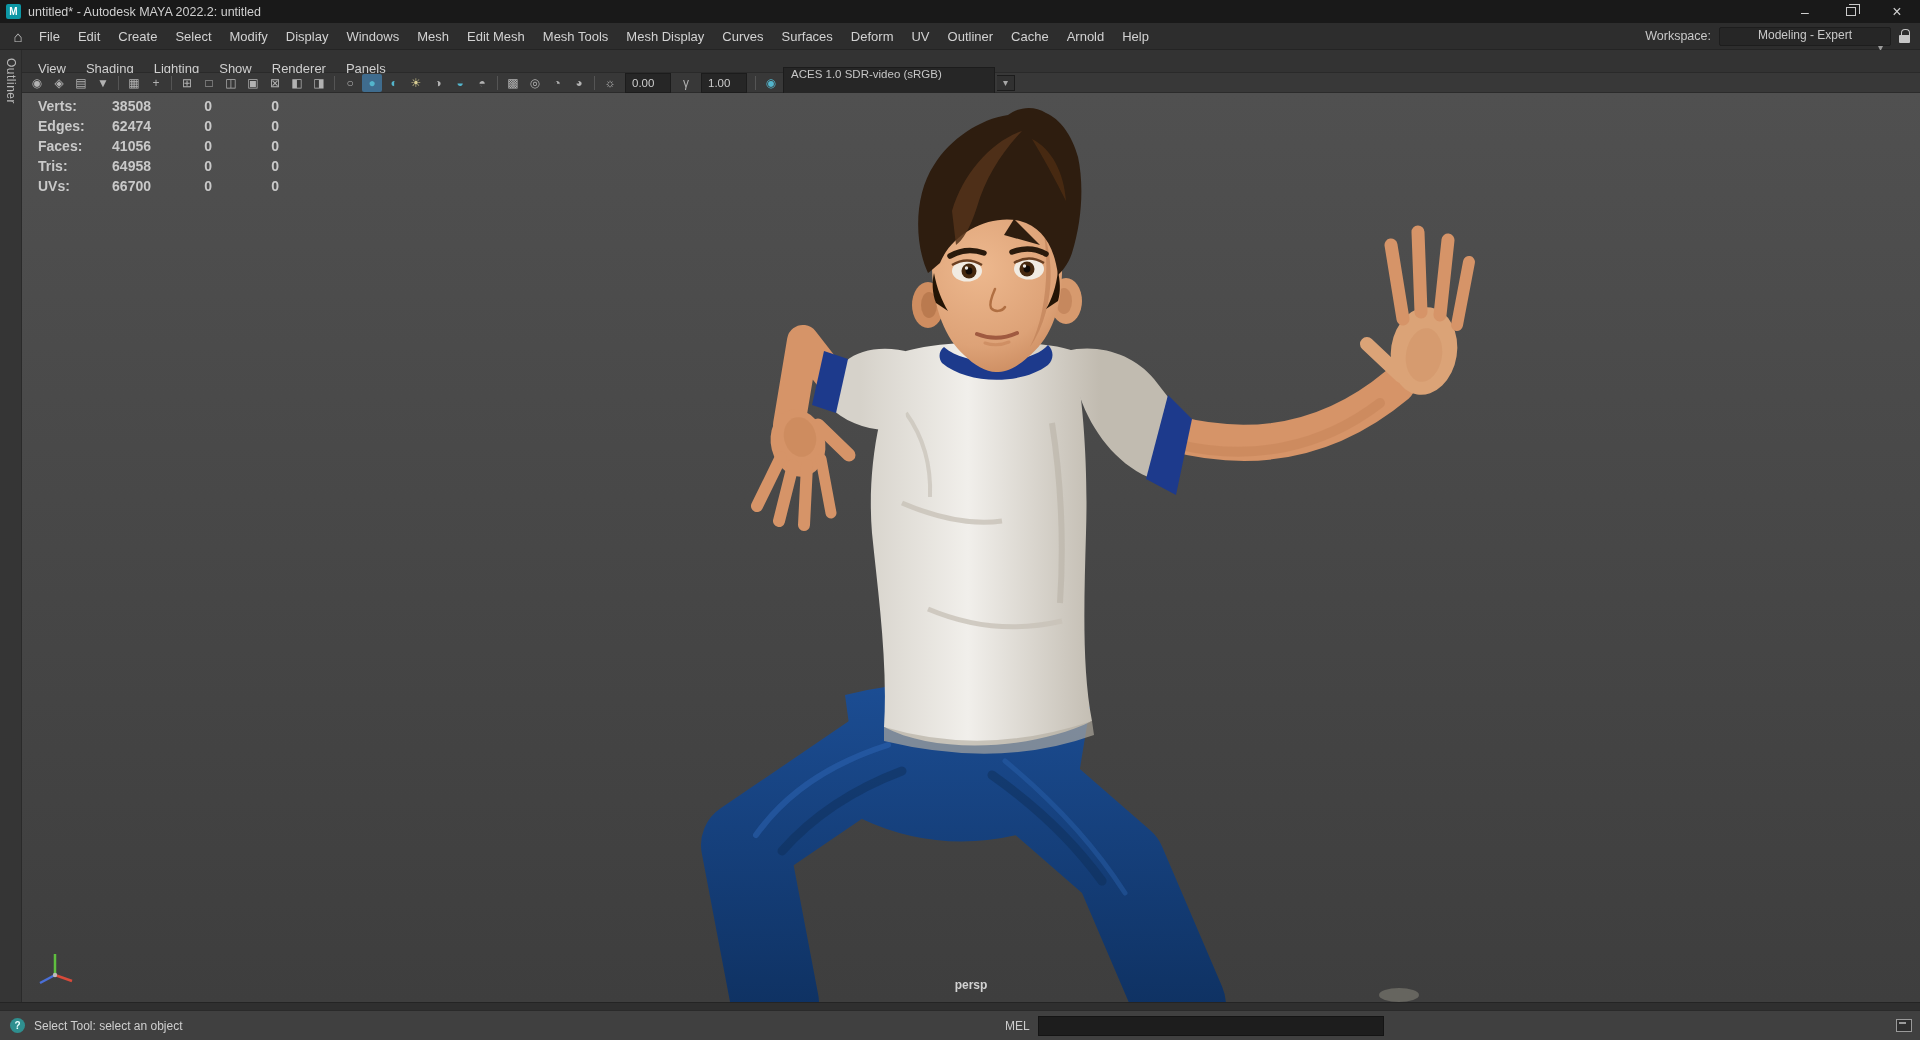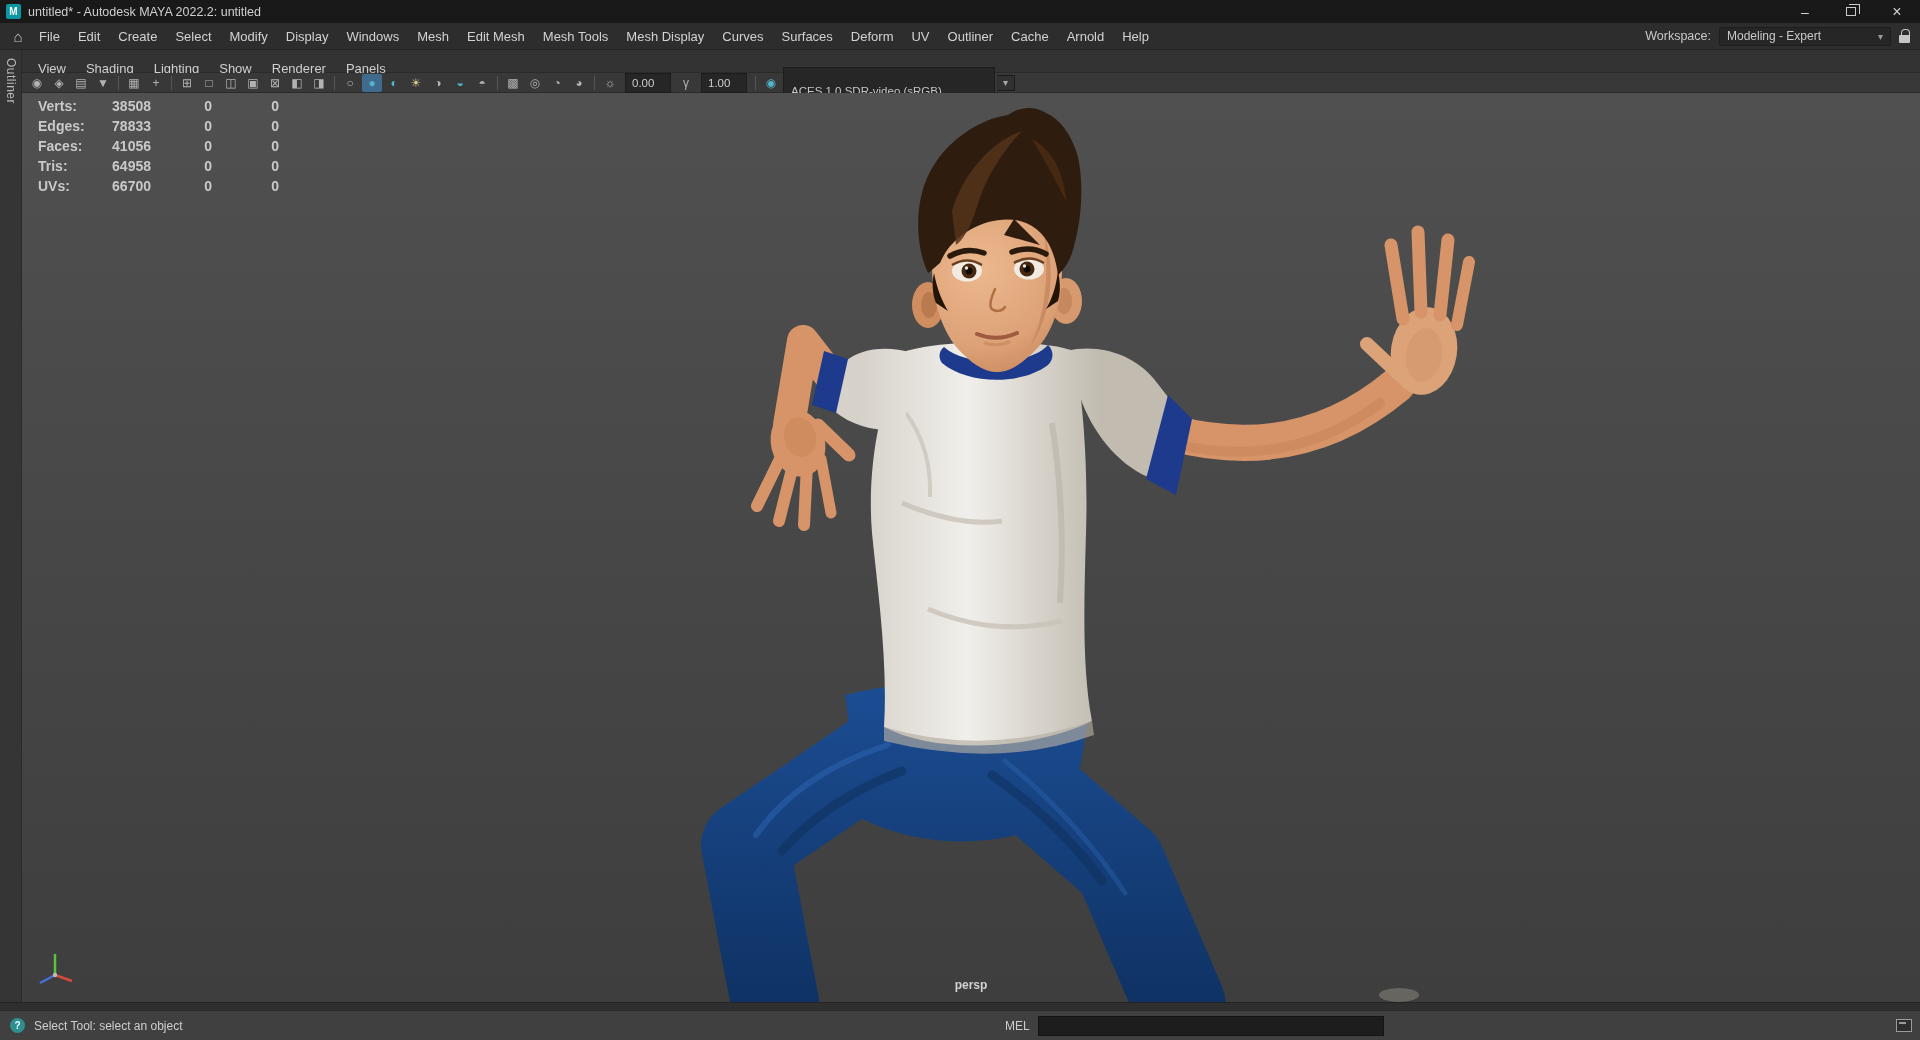--- a/index.html
+++ b/index.html
@@ -19,21 +19,21 @@
     border-top:1px solid #c9c9c9; border-right:1px solid #c9c9c9; }
 
   
   .menubar { position:absolute; left:0; top:23px; width:1920px; height:27px; background:#2d2d2d;
     border-bottom:1px solid #242424; display:flex; align-items:center; padding-left:6px; }
   .home-ic { width:24px; text-align:center; color:#c9c9c9; font-size:15px; }
   .menu-item { padding:0 9px; color:#d2d2d2; font-size:13px; line-height:27px; }
   .ws-group { margin-left:auto; display:flex; align-items:center; gap:8px; padding-right:10px; }
   .ws-label { color:#c9c9c9; font-size:12.5px; }
   .ws-select { width:172px; height:19px; background:#262626; border:1px solid #1d1d1d; border-radius:2px;
-    display:flex; align-items:center; padding:0 7px; color:#c9c9c9; font-size:12px; }
+    display:flex; align-items:center; padding:0 7px; color:#c9c9c9; font-size:12px;flex-direction:column; }
   .ws-select .chev { margin-left:auto; color:#9a9a9a; font-size:10px; }
   .lock-ic { width:11px; height:15px; position:relative; }
   .lock-ic::before { content:""; position:absolute; top:0; left:2px; width:7px; height:7px;
     border:1.5px solid #c6c6c6; border-bottom:none; border-radius:4px 4px 0 0; }
   .lock-ic::after { content:""; position:absolute; top:6px; left:0; width:11px; height:8px;
     background:#c6c6c6; border-radius:1px; }
 
   
   .left-strip { position:absolute; left:0; top:50px; width:22px; height:952px; background:#353535;
     border-right:1px solid #2a2a2a; }
@@ -49,21 +49,21 @@
     border-bottom:1px solid #2b2b2b; display:flex; align-items:center; gap:2px; padding-left:5px; }
   .tbtn { width:20px; height:18px; display:flex; align-items:center; justify-content:center;
     color:#b2b2b2; font-size:12px; border-radius:2px; }
   .tbtn.active { background:#3f6c8e; color:#d9edfa; }
   .tbtn.tint { color:#53b5cc; }
   .tbtn.sun { color:#d8cd93; }
   .tsep { width:1px; height:14px; background:#555; margin:0 3px; }
   .tfield { width:46px; height:20px; background:#262626; border:1px solid #1c1c1c; color:#cccccc;
     font-size:11.5px; display:flex; align-items:center; padding-left:6px; margin:0 3px; }
   .cs-field { width:212px; height:31px; background:#262626; border:1px solid #1c1c1c; color:#c6c6c6;
-    font-size:11.5px; display:flex; align-items:flex-end; padding-left:7px; white-space:nowrap; overflow:hidden; }
+    font-size:11.5px; display:flex; align-items:flex-start; padding-left:7px; white-space:nowrap; overflow:hidden; }
   .cs-arrow { width:18px; height:16px; background:#313131; border:1px solid #1c1c1c; border-left:none;
     color:#a8a8a8; font-size:10px; display:flex; align-items:center; justify-content:center; }
 
   
   .viewport { position:absolute; left:22px; top:93px; width:1898px; height:909px;
     background:linear-gradient(#505050,#3e3e3e); overflow:hidden; }
   .scene { position:absolute; inset:0; width:100%; height:100%; }
   .hud { position:absolute; left:16px; top:3px; display:grid;
     grid-template-columns:50px 63px 61px 67px; color:#c9c9c9; font-size:14px; font-weight:bold; line-height:20px; }
   .hud .num { text-align:right; }
@@ -351,21 +351,21 @@
 
     <ellipse cx="1399" cy="902" rx="20" ry="7" fill="#66655f"></ellipse>
   </svg>
 
   <div class="hud">
     <span>Verts:</span>
     <span class="num">38508</span>
     <span class="num">0</span>
     <span class="num">0</span>
     <span>Edges:</span>
-    <span class="num">78833</span>
+    <span class="num">62474</span>
     <span class="num">0</span>
     <span class="num">0</span>
     <span>Faces:</span>
     <span class="num">41056</span>
     <span class="num">0</span>
     <span class="num">0</span>
     <span>Tris:</span>
     <span class="num">64958</span>
     <span class="num">0</span>
     <span class="num">0</span>

